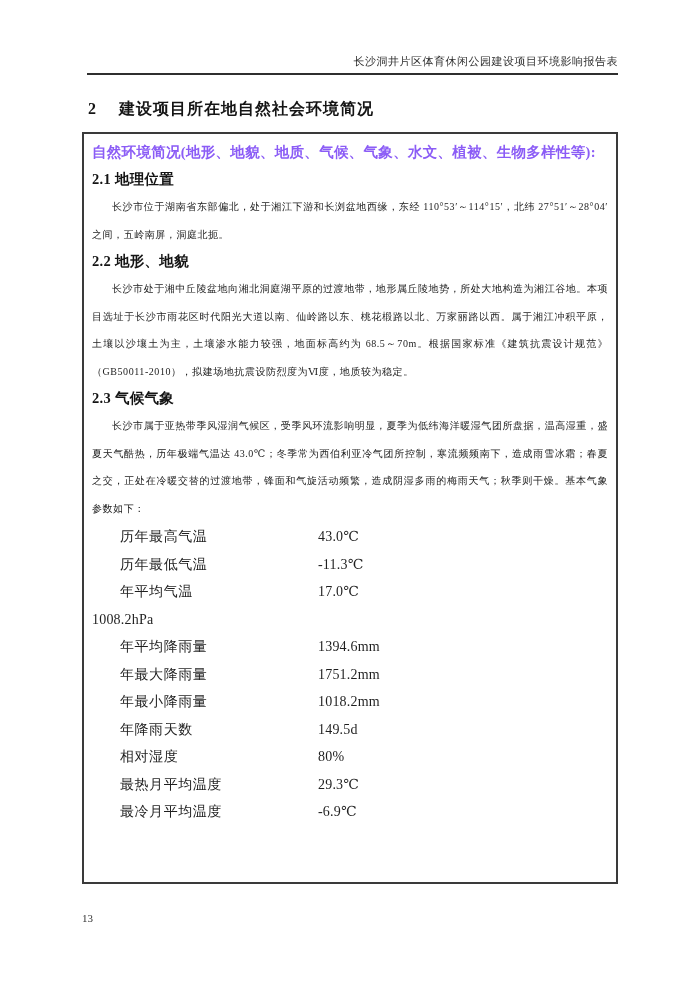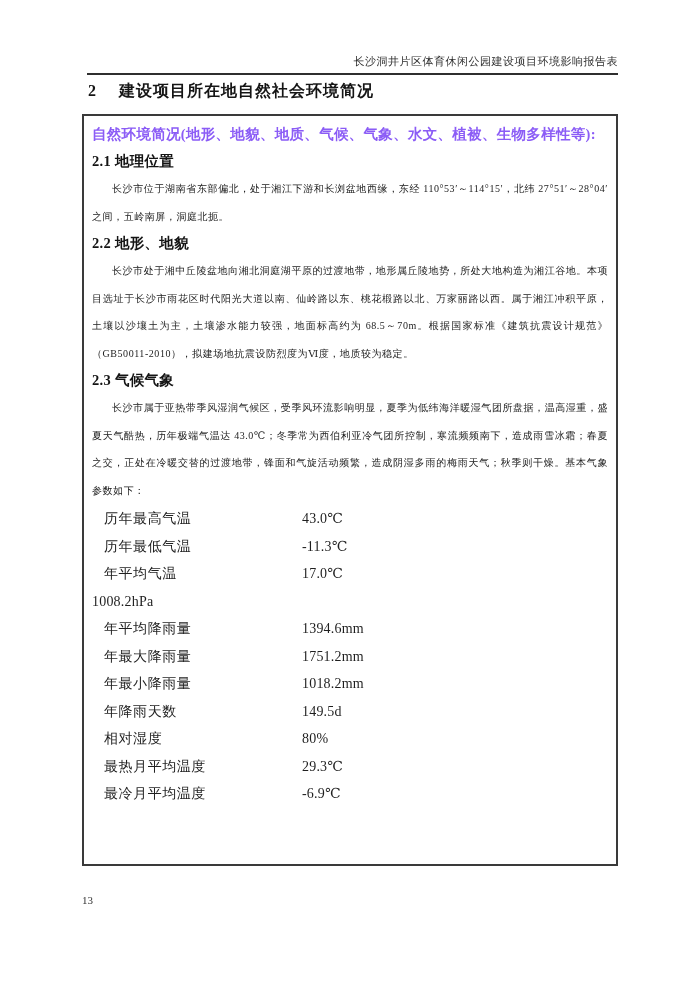--- a/index.html
+++ b/index.html
@@ -22,21 +22,21 @@
   .header {
     text-align: right;
     font-size: 11px;
     letter-spacing: 0.5px;
     color: #2e2e2e;
     padding-bottom: 4px;
     border-bottom: 2px solid #2f2f2f;
     margin-left: 5px;
   }
   .section-heading {
-    margin: 6px 0 0 6px;
+    margin: 24px 0 0 6px;
     font-size: 16px;
     font-weight: bold;
     letter-spacing: 1px;
     color: #151515;
   }
   .section-heading .num {
     margin-right: 18px;
     letter-spacing: 0;
   }
   .box {
@@ -71,21 +71,21 @@
   .params {
     margin-top: 1px;
   }
   .param-row {
     display: flex;
     font-size: 14px;
     line-height: 27.5px;
     letter-spacing: 0.55px;
   }
   .param-label {
-    margin-left: 12px;
+    margin-left: 28px;
     width: 198px;
     flex: 0 0 198px;
   }
   .param-value {
     letter-spacing: 0.2px;
   }
   .footer {
     margin-top: 28px;
     font-size: 11px;
     color: #333333;

